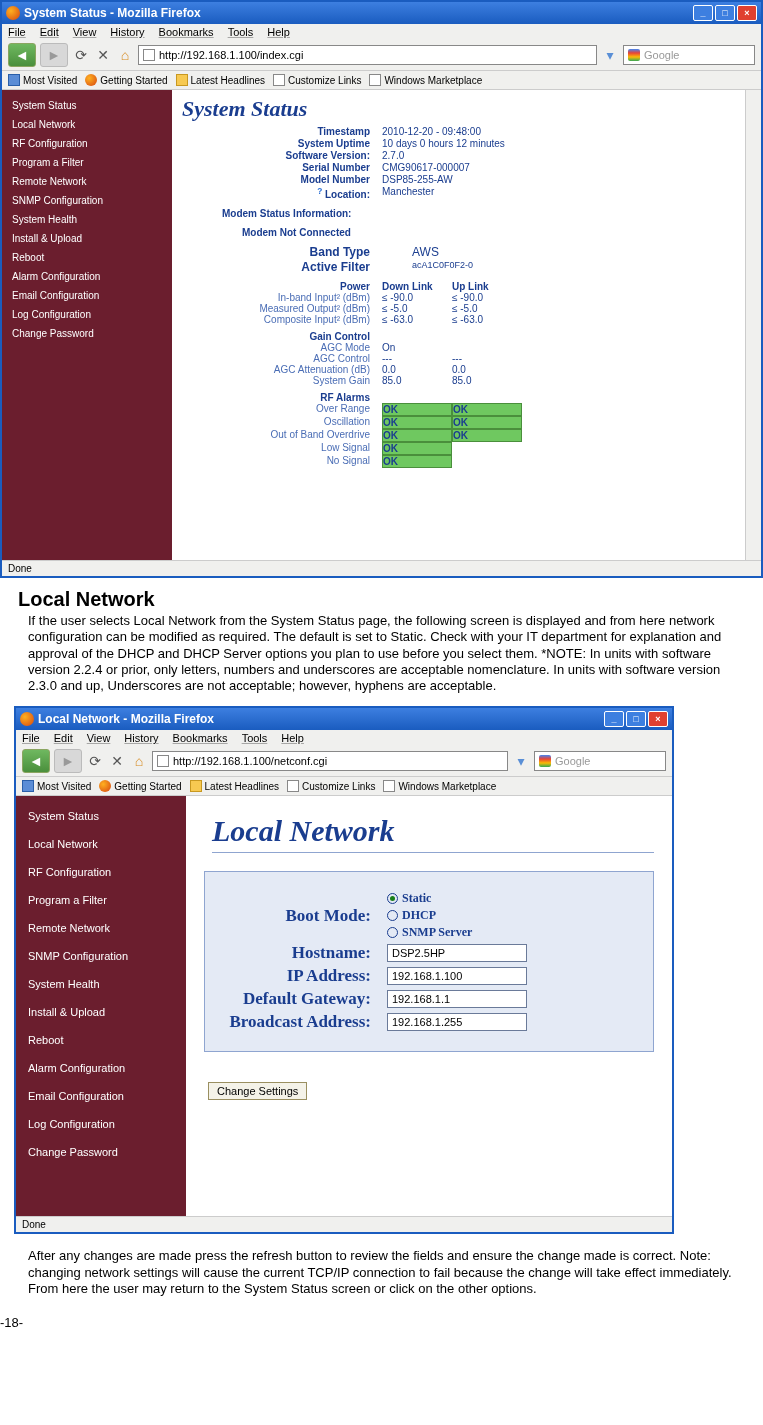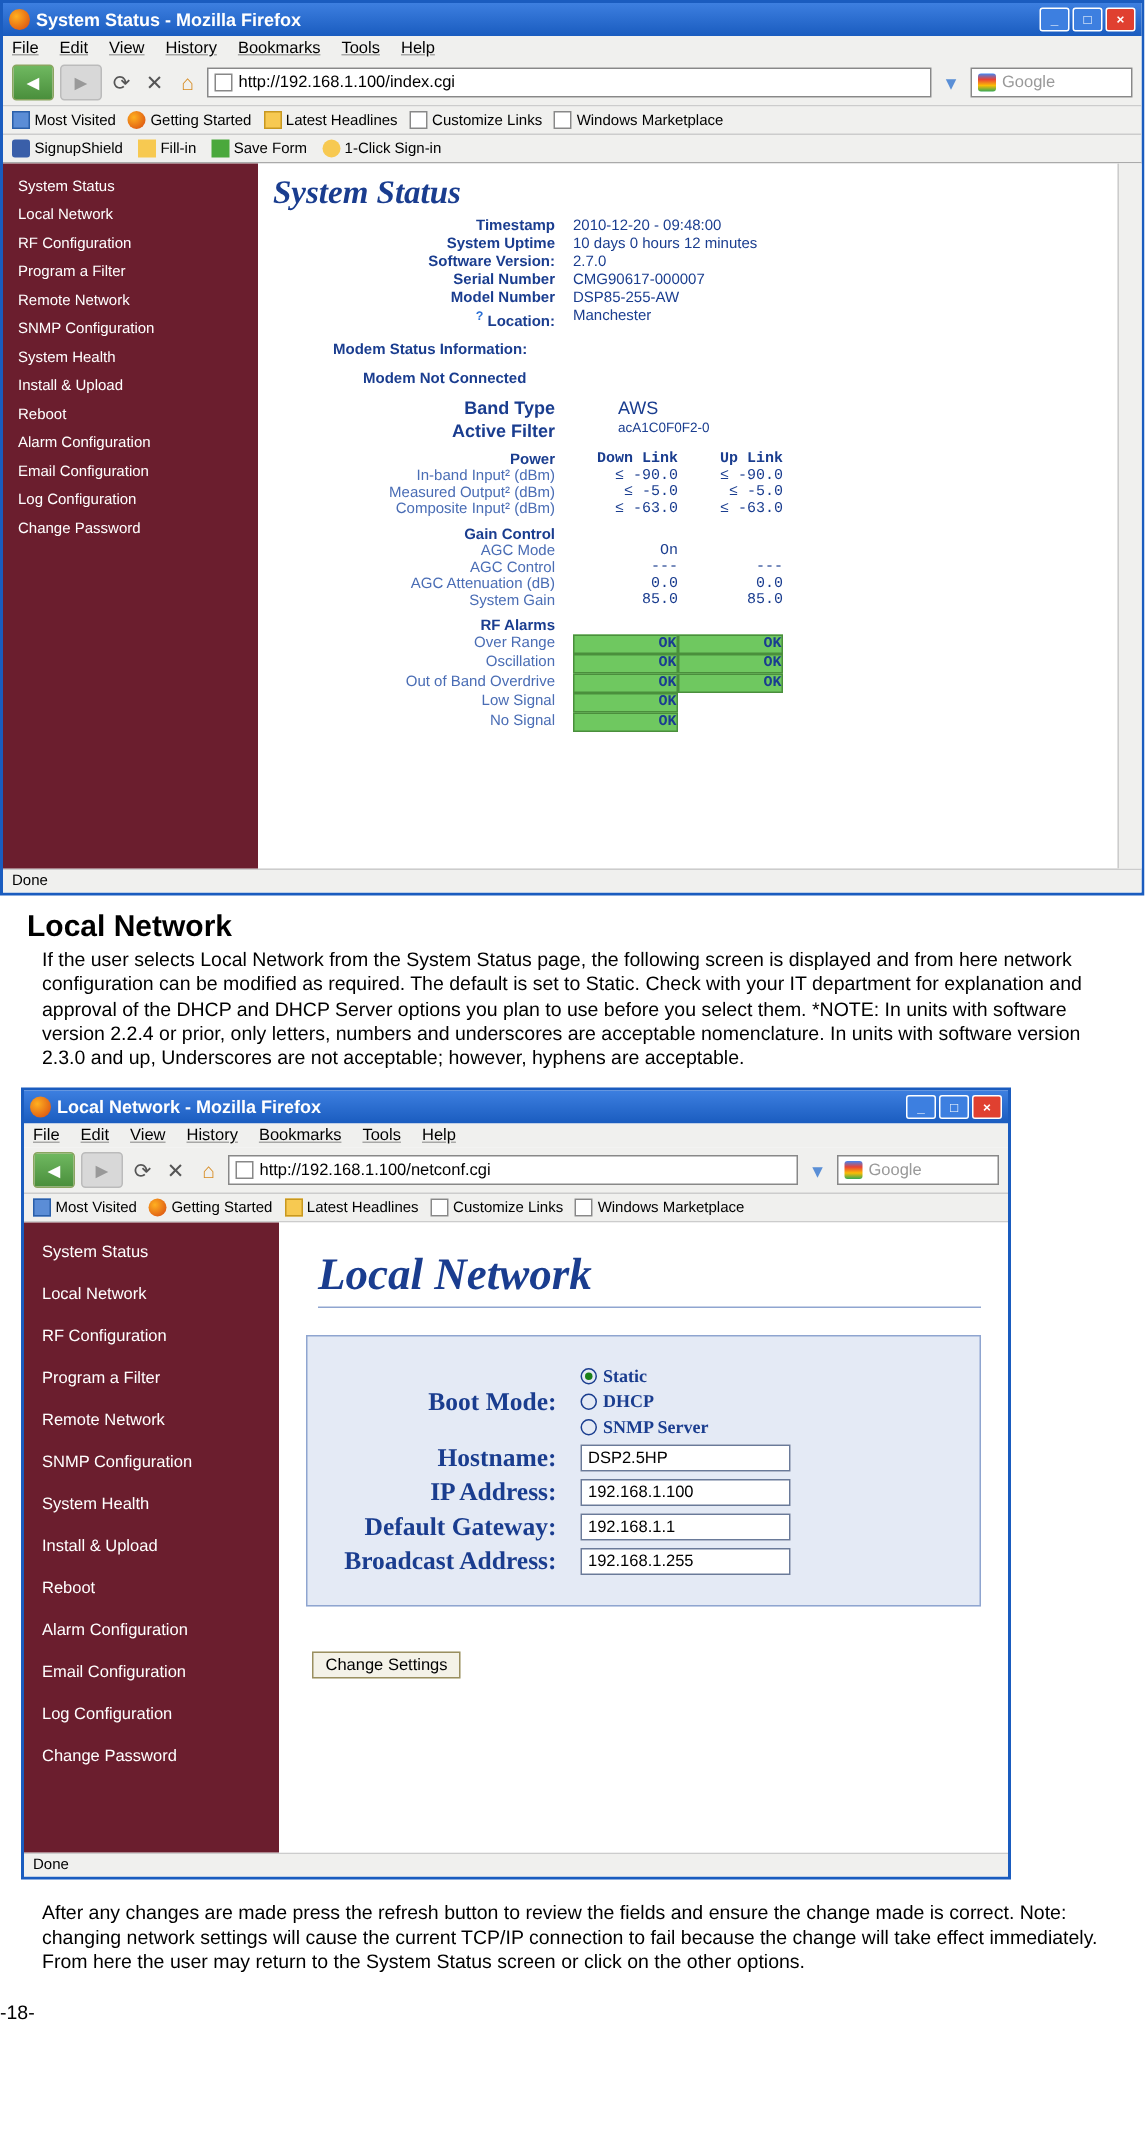--- a/index.html
+++ b/index.html
@@ -18,21 +18,21 @@
   
   .menubar { background: #f0f0ee; padding: 2px 6px; display: flex; gap: 14px; font-size: 11px; }
   .menubar span { text-decoration: underline; text-decoration-color: rgba(0,0,0,0.3); }
   
   .toolbar { background: #f0f0ee; padding: 3px 6px; display: flex; align-items: center; gap: 4px; border-bottom: 1px solid #ccc; }
   .navbtn { width: 28px; height: 24px; border-radius: 3px; border: 1px solid #8aa560; background: linear-gradient(#6fb860,#4a8f3c); color: #fff; display: flex; align-items: center; justify-content: center; font-size: 14px; font-weight: bold; }
   .navbtn.fwd { background: #d8d8d8; border-color: #bbb; color: #999; }
   .tool-icon { width: 18px; height: 18px; display: flex; align-items: center; justify-content: center; font-size: 14px; color: #555; }
   .urlbox { flex: 1; background: #fff; border: 1px solid #888; height: 20px; display: flex; align-items: center; padding: 0 4px; font-size: 11px; gap: 4px; }
   .urlbox .page-icon { width: 12px; height: 12px; border: 1px solid #888; background: #fff; }
-  .searchbox { width: 108px; background: #fff; border: 1px solid #888; height: 20px; display: flex; align-items: center; padding: 0 4px; font-size: 11px; color: #999; gap: 4px; }
+  .searchbox { width: 132px; background: #fff; border: 1px solid #888; height: 20px; display: flex; align-items: center; padding: 0 4px; font-size: 11px; color: #999; gap: 4px; }
   .g-icon { width: 12px; height: 12px; display: inline-block; }
   
   .bookmarkbar { background: #f0f0ee; padding: 3px 6px; display: flex; align-items: center; gap: 8px; font-size: 10px; border-bottom: 1px solid #ccc; }
   .bm-item { display: flex; align-items: center; gap: 3px; }
   .bm-icon { width: 12px; height: 12px; }
   .bm-icon.blue { background: #5b8dd6; border: 1px solid #2a5fa9; }
   .bm-icon.ff { background: radial-gradient(circle at 35% 35%, #ffb020, #d64510); border-radius: 50%; }
   .bm-icon.folder { background: #f7c951; border: 1px solid #c89820; }
   .bm-icon.page { background: #fff; border: 1px solid #888; }
   
@@ -50,21 +50,21 @@
   .page-title { color: #1a3d8f; font-size: 22px; font-weight: bold; font-style: italic; font-family: "Times New Roman", serif; margin-bottom: 4px; }
   
   .status-grid { font-size: 10px; }
   .status-row { display: flex; margin: 1px 0; }
   .status-label { width: 200px; text-align: right; padding-right: 12px; color: #1a3d8f; font-weight: bold; }
   .status-val { color: #1a3d8f; }
   
   .section-hdr { color: #1a3d8f; font-weight: bold; font-size: 10px; margin-top: 8px; padding-left: 40px; }
   .three-col { display: flex; }
   .three-col .c1 { width: 200px; text-align: right; padding-right: 12px; color: #4a6db5; font-size: 10px; }
-  .three-col .c2, .three-col .c3 { width: 70px; text-align: right; font-size: 10px; color: #1a3d8f; font-family: Liberation Mono, monospace; }
+  .three-col .c2, .three-col .c3 { width: 70px; text-align: left; font-size: 10px; color: #1a3d8f; }
   .three-col.hdr .c2, .three-col.hdr .c3 { font-weight: bold; }
   .ok-cell { background: #6fc860; color: #1a6010; font-weight: bold; border: 1px solid #4a8f3c; }
   
   .statusbar { background: #f0f0ee; border-top: 1px solid #ccc; padding: 2px 6px; font-size: 10px; }
   .scrollbar-v { position: absolute; right: 0; top: 0; bottom: 0; width: 16px; background: #f0f0ee; border-left: 1px solid #ccc; }
   
   
   .doc-section { padding: 6px 14px 2px 28px; }
   .doc-heading { font-size: 20px; font-weight: bold; font-family: Arial; margin: 4px 0 2px -10px; }
   .doc-para { font-size: 13px; line-height: 1.25; margin-bottom: 6px; }
@@ -143,38 +143,20 @@
       </div>
     <div class="bm-item">
         <span class="bm-icon page"></span>
         <span>Customize Links</span>
       </div>
     <div class="bm-item">
         <span class="bm-icon page"></span>
         <span>Windows Marketplace</span>
       </div>
   </div>
-  <div class="bookmarkbar2">
-    <div class="bm-item">
-        <span class="bm-icon shield"></span>
-        <span>SignupShield</span>
-      </div>
-    <div class="bm-item">
-        <span class="bm-icon fill"></span>
-        <span>Fill-in</span>
-      </div>
-    <div class="bm-item">
-        <span class="bm-icon save"></span>
-        <span>Save Form</span>
-      </div>
-    <div class="bm-item">
-        <span class="bm-icon click"></span>
-        <span>1-Click Sign-in</span>
-      </div>
-  </div>
   <div class="content-area">
     <div class="sidebar">
       <div class="sidebar-item">System Status</div>
       <div class="sidebar-item">Local Network</div>
       <div class="sidebar-item">RF Configuration</div>
       <div class="sidebar-item">Program a Filter</div>
       <div class="sidebar-item">Remote Network</div>
       <div class="sidebar-item">SNMP Configuration</div>
       <div class="sidebar-item">System Health</div>
       <div class="sidebar-item">Install &amp; Upload</div>

